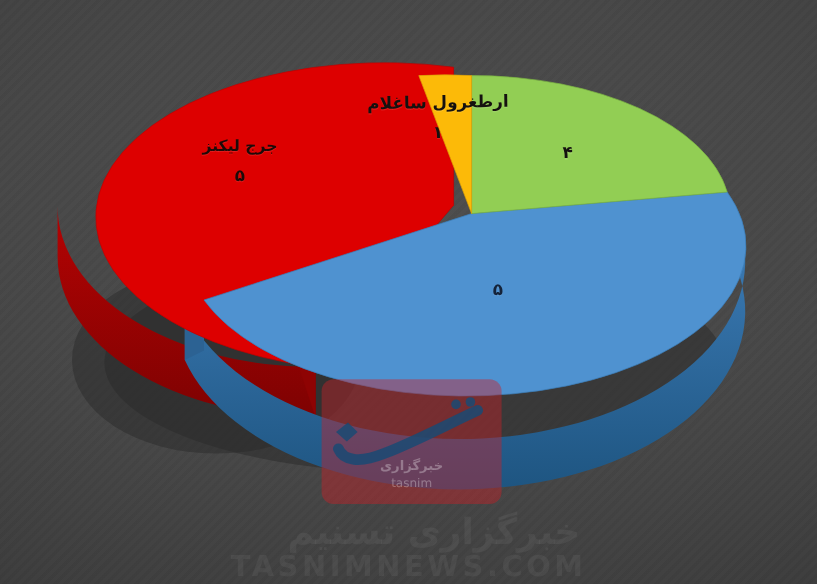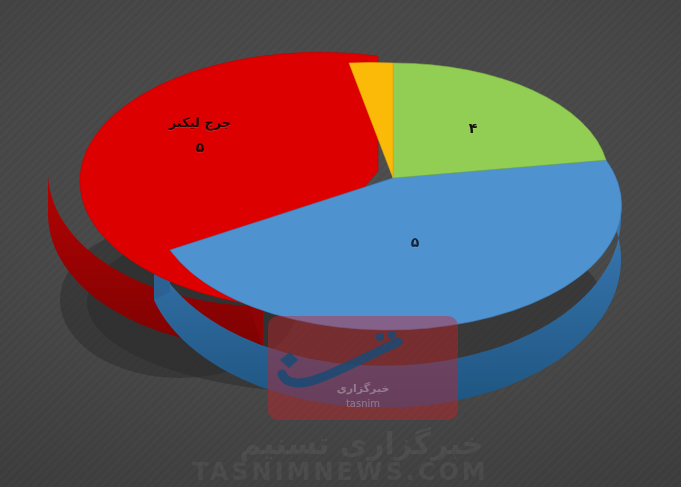--- a/index.html
+++ b/index.html
@@ -88,21 +88,20 @@
   #watermark-logo {
     position: absolute;
     z-index: 5;
     left: 268px;
     top: 316px;
     width: 150px;
     height: 104px;
     border-radius: 10px;
     background: rgba(206, 32, 38, 0.42);
     overflow: hidden;
-    padding-left: 40px;
   }
   #watermark-logo .wm-swoosh {
     position: absolute;
     left: 8px;
     top: 14px;
     width: 132px;
     height: 58px;
     color: #1b4a74;
     opacity: 0.85;
   }
@@ -234,20 +233,24 @@
           <path d="M 393,178
                    L 349,63
                    A 215,115 0 0 1 393,63
                    Z" fill="#FCBA08" stroke="#DCA206" stroke-width="0.6"></path>
         </g>
 
       </g>
     </svg>
   </div>
 
+  <div class="slice-label" id="label-ertugrul">
+    <span class="nm">ارطغرول ساغلام</span>
+    <span class="vl">۱</span>
+  </div>
 
   <div class="slice-label" id="label-jan">
     <span class="vl">۴</span>
   </div>
 
   <div class="slice-label" id="label-mohammad">
     <span class="vl">۵</span>
   </div>
 
   <div class="slice-label" id="label-george">

